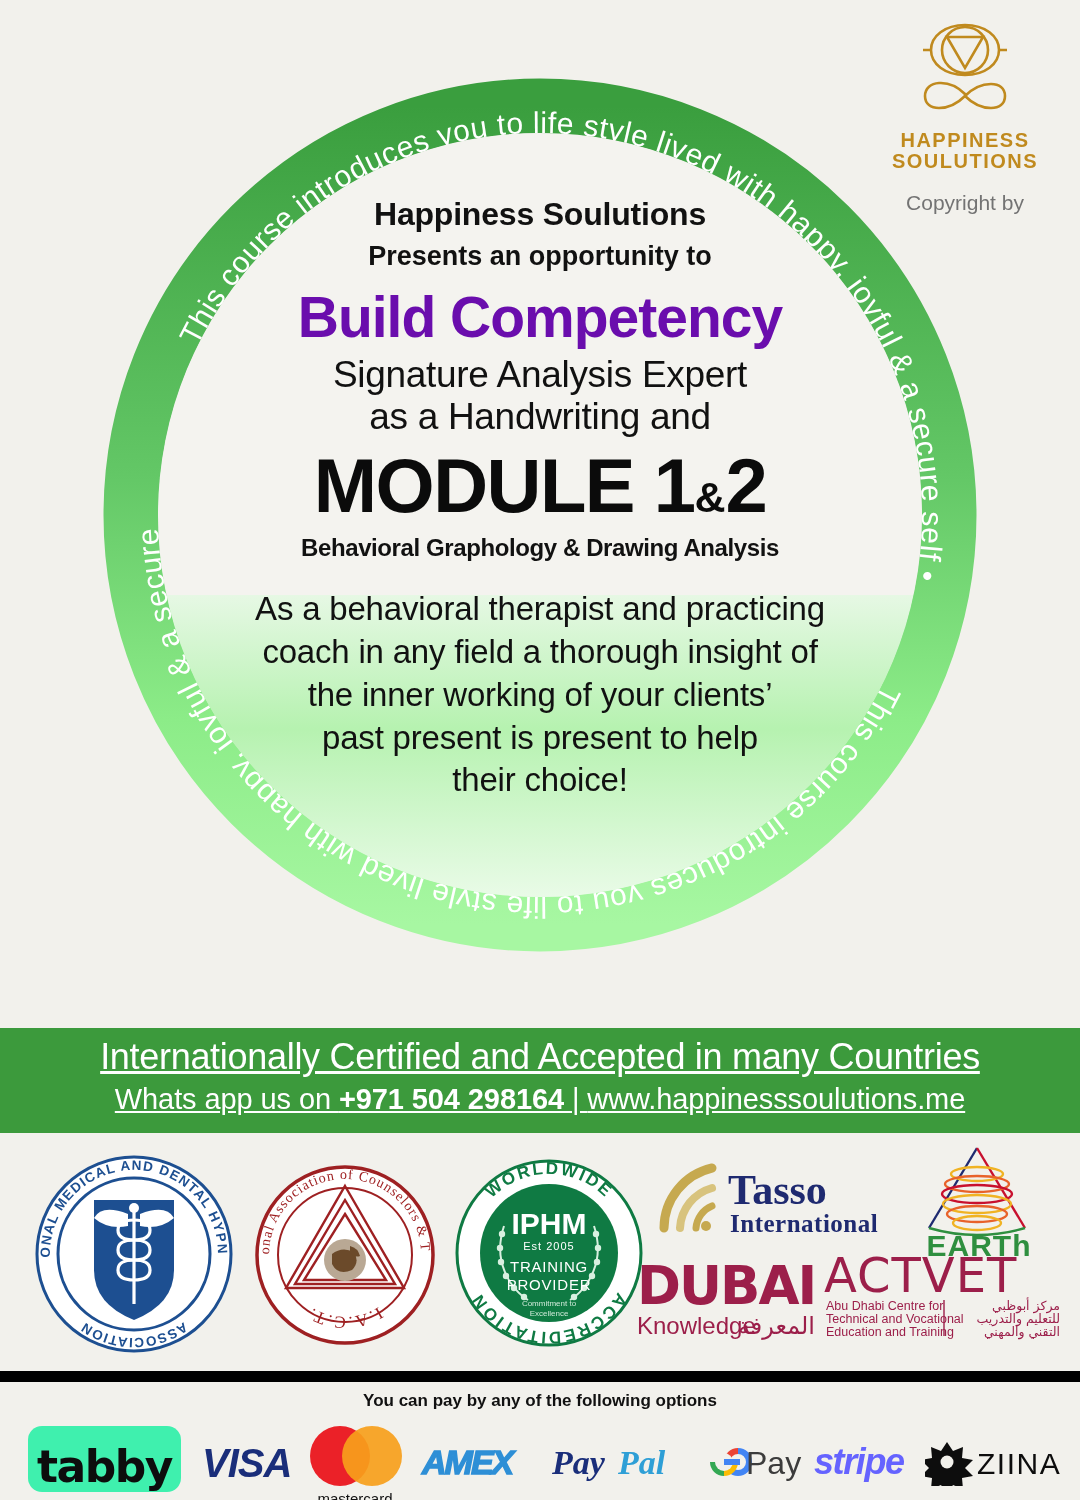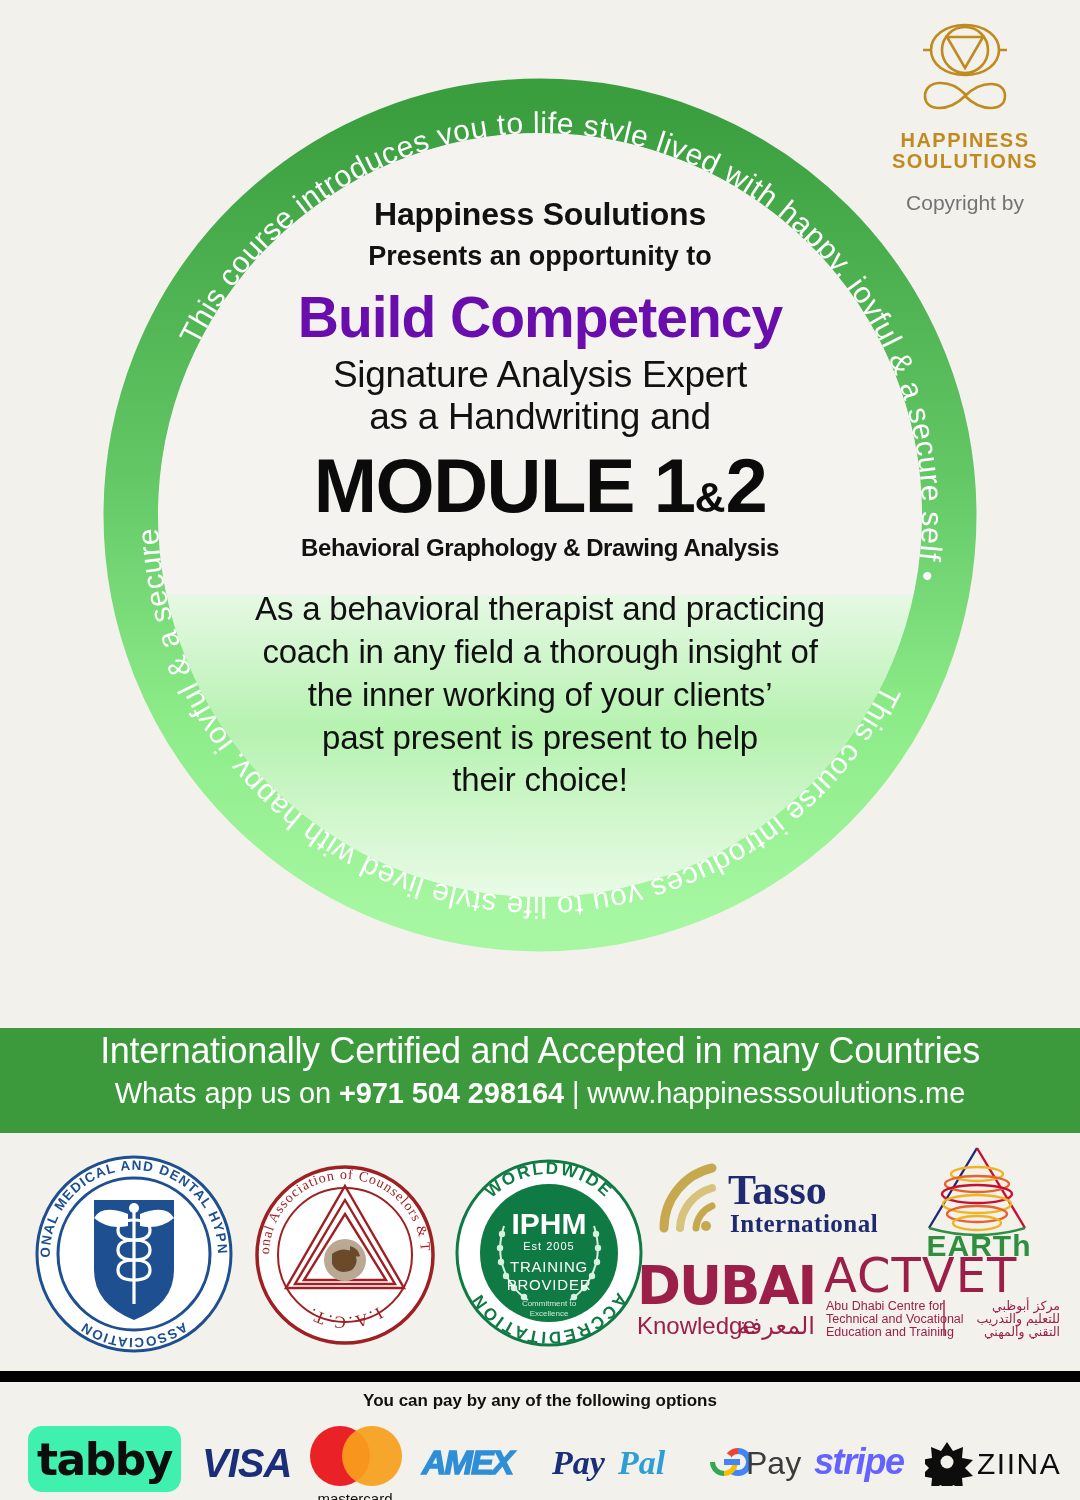--- a/index.html
+++ b/index.html
@@ -53,21 +53,21 @@
   .module .amp{font-size:43px;font-weight:700;letter-spacing:0;}
   .module .two{font-size:76px;}
   .modline{font-size:24px;font-weight:700;color:#111;margin-top:10px;letter-spacing:-.4px;}
   .para{
     font-size:33px;color:#111;line-height:1.3;margin-top:26px;letter-spacing:-.2px;
   }
 
   
   .banner{
     position:absolute;left:0;top:1028px;width:1080px;height:105px;background:#3c9a3c;
-    color:#fff;text-align:center;box-sizing:border-box;
+    color:#fff;text-align:center;box-sizing:border-box;padding-top:6px;text-decoration:underline;
   }
   .banner-title{font-size:36px;line-height:1.25;letter-spacing:-.3px;font-weight:400;}
   .banner-sub{font-size:29px;line-height:1.3;margin-top:2px;letter-spacing:-.1px;}
   .banner-sub b{font-weight:700;}
 
   
   .accred{position:absolute;left:0;top:1140px;width:1080px;height:225px;}
   .seal{position:absolute;}
   .seal svg{display:block;}
 
@@ -79,21 +79,21 @@
     position:absolute;left:0;top:1391px;width:1080px;text-align:center;
     font-size:17px;font-weight:700;color:#111;
   }
   .pay-row{
     position:absolute;left:0;top:1420px;width:1080px;height:80px;
   }
   .pm{position:absolute;}
   .pm svg{display:block;}
   .tabby-box{
     position:absolute;left:28px;top:6px;width:153px;height:66px;border-radius:14px;
-    background:#3ff0ae;display:flex;align-items:center;justify-content:center;
+    background:#3ff0ae;display:flex;align-items:flex-end;justify-content:center;
   }
   .tabby-text{font-size:44px;font-weight:700;color:#0d0d0d;letter-spacing:-1.5px;font-family:"DejaVu Sans",sans-serif;}
   .mc-label{font-size:15px;color:#111;text-align:center;margin-top:1px;font-family:"Liberation Sans",sans-serif;}
 </style>
 </head>
 <body>
 
 <div class="poster">
 
   <div class="logo-block">

